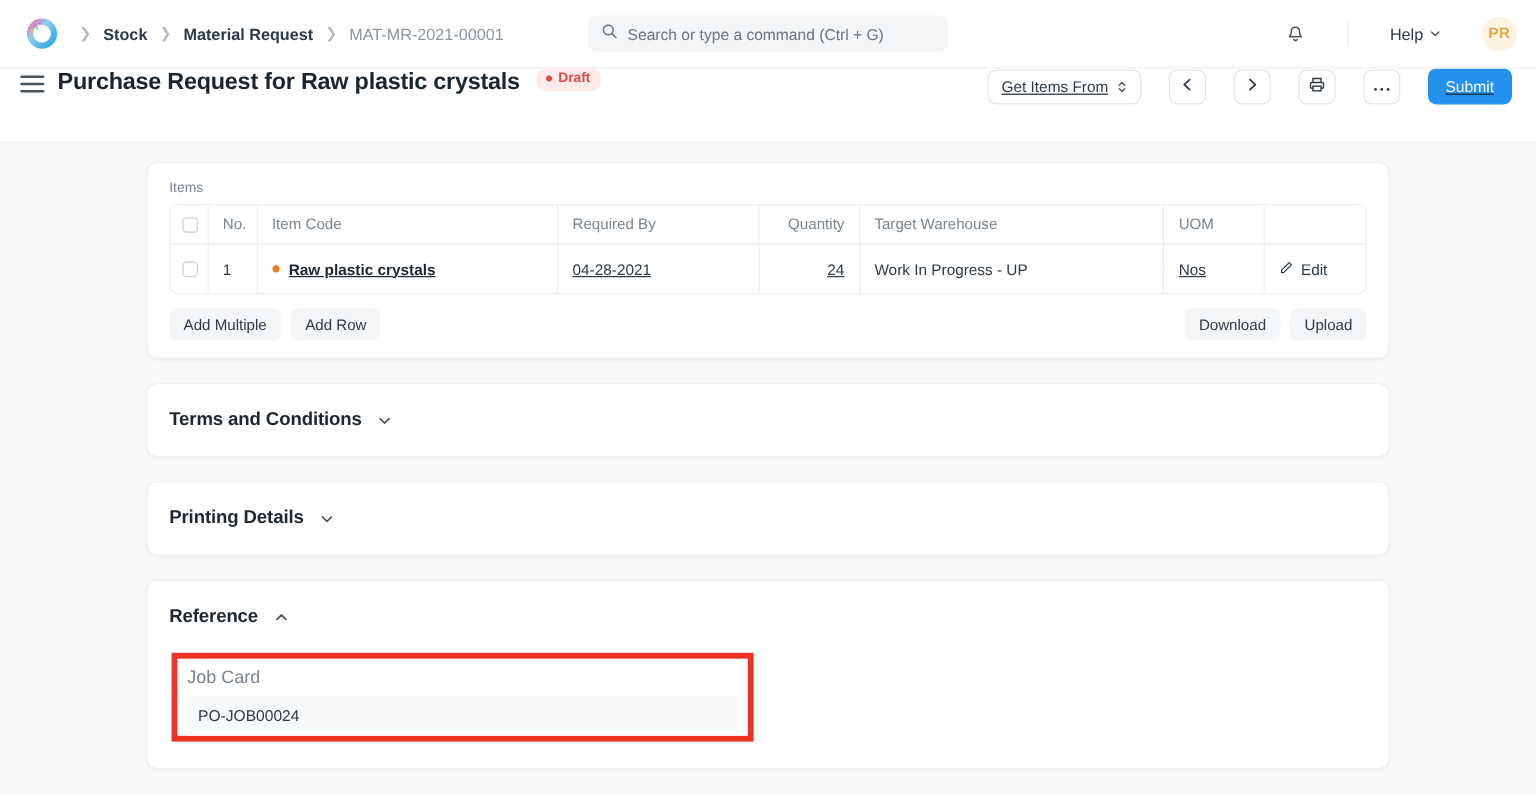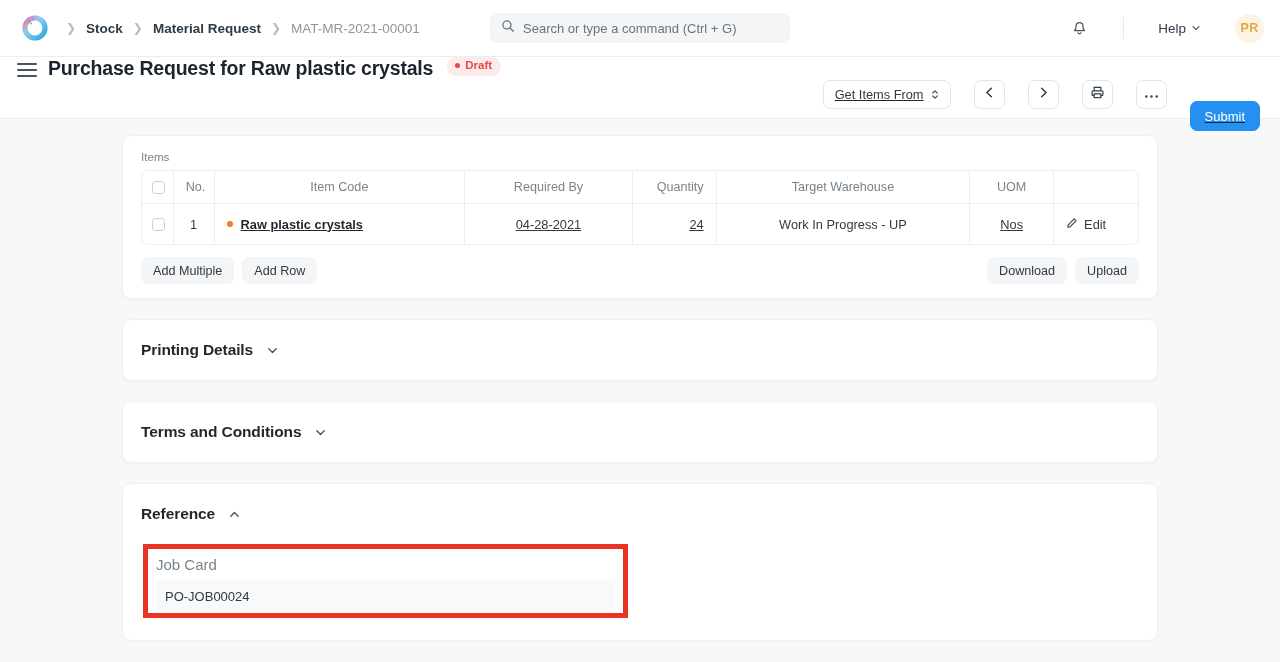--- a/index.html
+++ b/index.html
@@ -175,21 +175,20 @@
   }
   .btn.sq { width: 31px; padding: 0; }
   .btn.primary {
     background: #2490ef;
     border-color: #2490ef;
     color: #ffffff;
     font-weight: 500;
     padding: 0 14px;
     height: 30px;
     font-size: 13px;
-    margin-top: 44px;
   }
   .btn .sel-ic {
     margin-left: 7px;
     display: flex; flex-direction: column;
     gap: 2px; align-items: center;
   }
 
   
   .body-scroll {
     height: calc(662px - 57px - 62px);
@@ -221,21 +220,21 @@
     border-spacing: 0;
     border: 1px solid #ebedef;
     border-radius: 7px;
     overflow: hidden;
     table-layout: fixed;
   }
   table.grid th, table.grid td {
     border-right: 1px solid #ebedef;
     border-bottom: 1px solid #ebedef;
     padding: 0 12px;
-    text-align: center;
+    text-align: left;
     font-weight: 400;
   }
   table.grid th {
     height: 33px;
     font-size: 12.6px;
     color: #7a848c;
     background: #ffffff;
     vertical-align: middle;
   }
   table.grid td {
@@ -512,30 +511,30 @@
         <div class="gbtn">Add Multiple</div>
         <div class="gbtn">Add Row</div>
         <div class="right">
           <div class="gbtn">Download</div>
           <div class="gbtn">Upload</div>
         </div>
       </div>
     </div>
 
     <div class="card sec-card">
-      <span class="sec-title">Printing Details</span>
+      <span class="sec-title">Terms and Conditions</span>
       <span class="sec-chev">
         <svg width="13" height="13" viewBox="0 0 14 14" fill="none" stroke="#4a545d" stroke-width="1.5">
           <path d="M3 5.2 L7 9.2 L11 5.2" stroke-linecap="round" stroke-linejoin="round"></path>
         </svg>
       </span>
     </div>
 
     <div class="card sec-card">
-      <span class="sec-title">Terms and Conditions</span>
+      <span class="sec-title">Printing Details</span>
       <span class="sec-chev">
         <svg width="13" height="13" viewBox="0 0 14 14" fill="none" stroke="#4a545d" stroke-width="1.5">
           <path d="M3 5.2 L7 9.2 L11 5.2" stroke-linecap="round" stroke-linejoin="round"></path>
         </svg>
       </span>
     </div>
 
     <div class="card ref-card">
       <div class="ref-head">
         <span class="sec-title">Reference</span>

